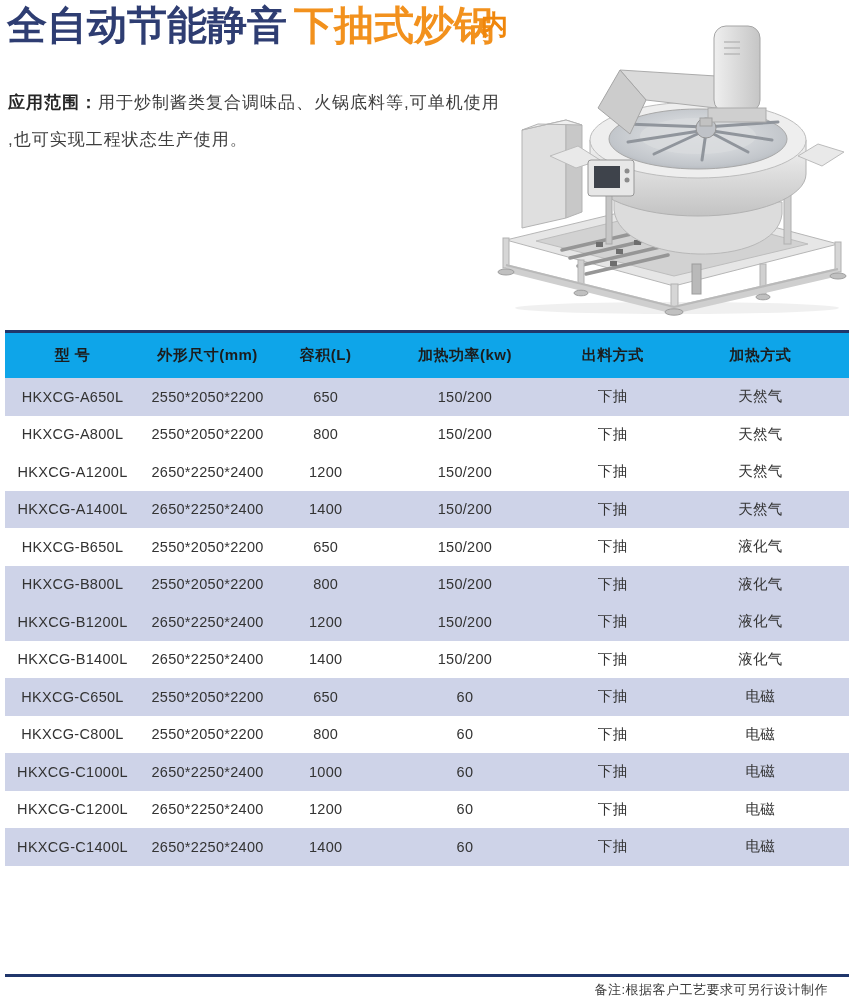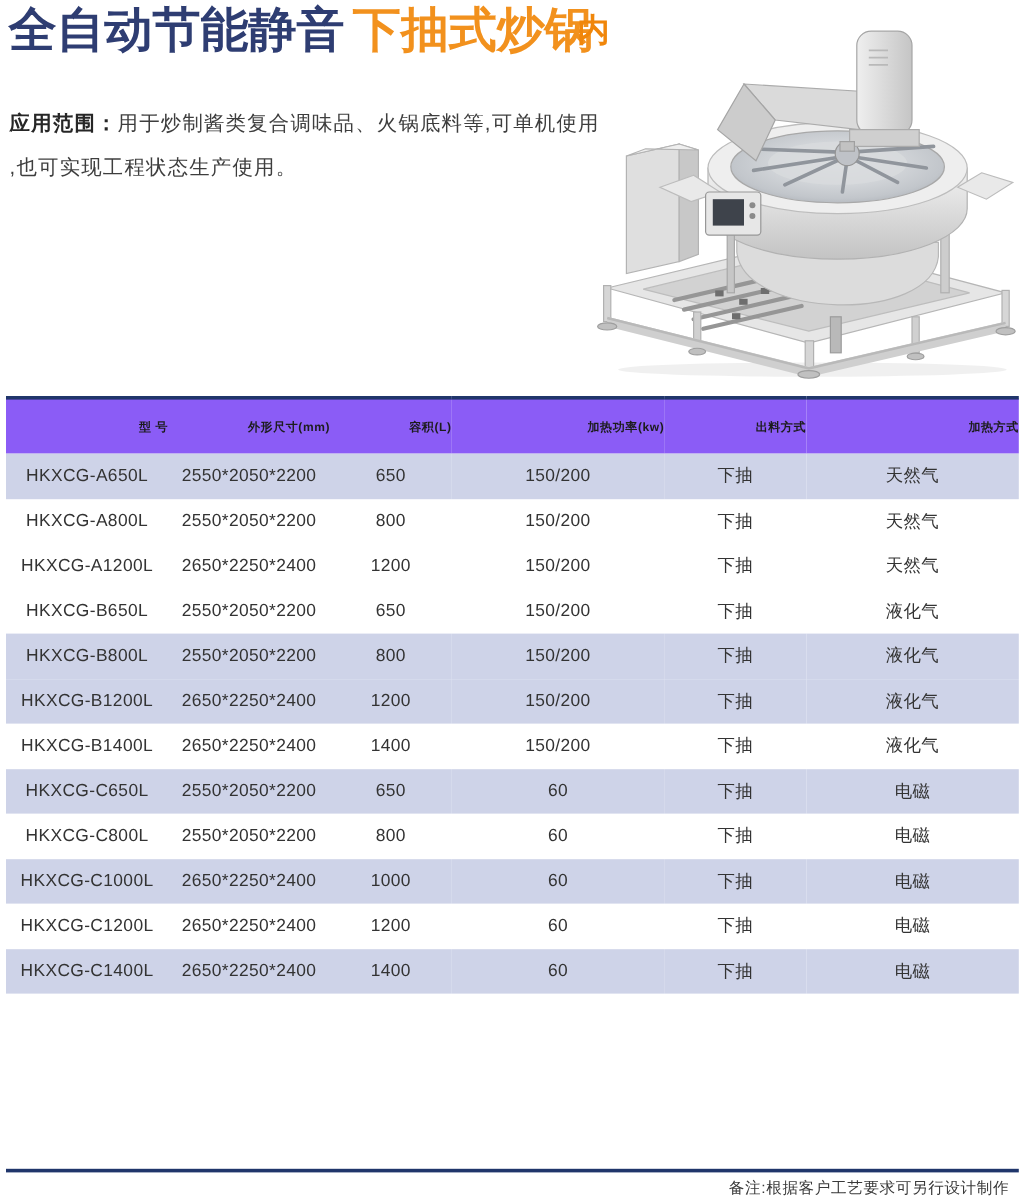--- a/index.html
+++ b/index.html
@@ -25,32 +25,32 @@
   .product-visual{position:absolute;left:492px;top:14px;width:361px;height:302px;}
   .watermark{position:absolute;left:-11px;top:-2px;font-size:27px;font-weight:bold;color:#f0860a;line-height:1;}
 
   
   table.spec{
     position:absolute;left:5px;top:330px;width:844px;
     border-collapse:collapse;table-layout:fixed;
     border-top:3px solid #20366b;
   }
   table.spec th{
-    height:45px;padding:0;font-size:10px;font-weight:bold;color:#1c1c1c;
-    text-align:right;letter-spacing:0.5px;background:#8b5cf6;
+    height:45px;padding:0;font-size:15px;font-weight:bold;color:#1c1c1c;
+    text-align:center;letter-spacing:0.5px;background:#0ea5e9;
   }
   table.spec td{
     height:37.5px;padding:0;font-size:14.5px;color:#333;text-align:center;
     letter-spacing:0.3px;
   }
   table.spec tr.alt{background:#ced3e8;border-radius:14px;}
 
   
   .footer-line{position:absolute;left:5px;width:844px;top:974px;height:3px;background:#20366b;}
-  .footer-note{position:absolute;right:12px;top:981px;font-size:13px;color:#3a3a3a;letter-spacing:0.5px;}
+  .footer-note{position:absolute;right:25px;top:981px;font-size:13px;color:#3a3a3a;letter-spacing:0.5px;}
 </style>
 </head>
 <body>
 
 <div class="page">
 
   <h1 class="title"><span class="t-navy">全自动节能静音</span><span class="t-orange">下抽式炒锅</span></h1>
 
   <div class="intro">
     <p class="para"><b>应用范围：</b><span>用于炒制酱类复合调味品、火锅底料等,可单机使用
@@ -212,20 +212,28 @@
           <td>天然气</td>
         </tr>
         <tr>
           <td>HKXCG-A1200L</td>
           <td>2650*2250*2400</td>
           <td>1200</td>
           <td>150/200</td>
           <td>下抽</td>
           <td>天然气</td>
         </tr>
+        <tr class="alt">
+          <td>HKXCG-A1400L</td>
+          <td>2650*2250*2400</td>
+          <td>1400</td>
+          <td>150/200</td>
+          <td>下抽</td>
+          <td>天然气</td>
+        </tr>
         <tr>
           <td>HKXCG-B650L</td>
           <td>2550*2050*2200</td>
           <td>650</td>
           <td>150/200</td>
           <td>下抽</td>
           <td>液化气</td>
         </tr>
         <tr class="alt">
           <td>HKXCG-B800L</td>

